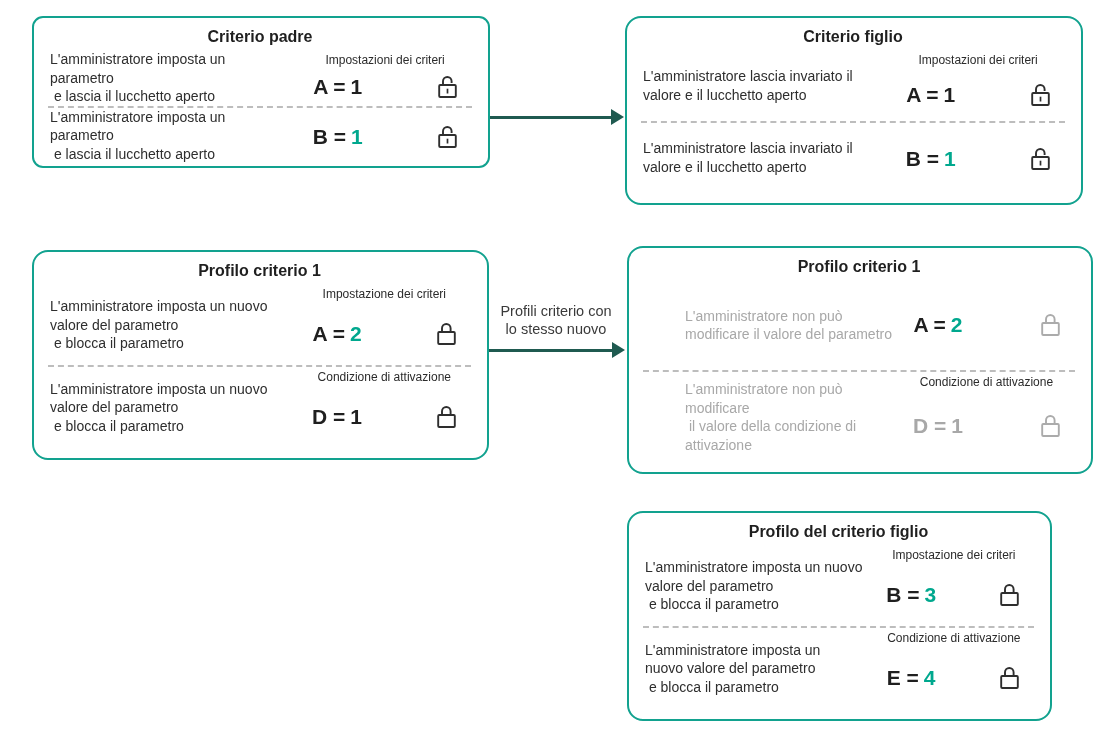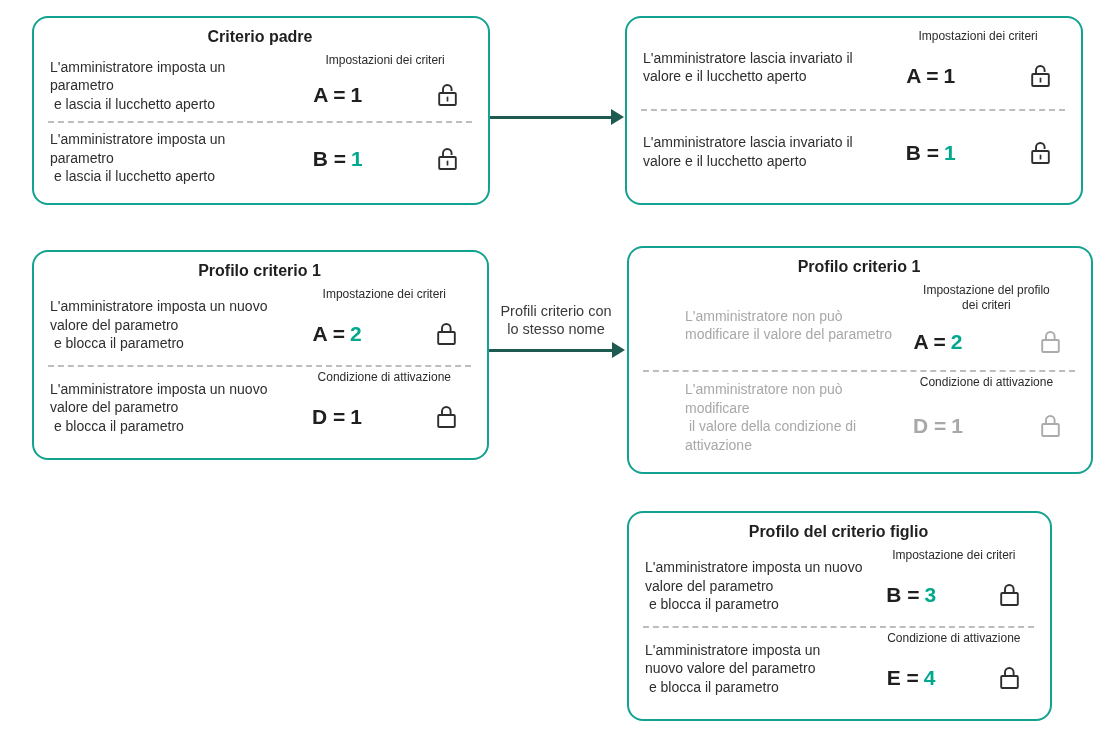--- a/index.html
+++ b/index.html
@@ -54,21 +54,21 @@
     border-left:13px solid #1f5a50;
     border-top:8px solid transparent;
     border-bottom:8px solid transparent;
   }
   .arrow-label {
     position:absolute; left:483px; top:302px; width:146px;
     text-align:center; font-size:14.5px; line-height:1.25; color:#3a3a3a;
     white-space:pre-line;
   }
   
-  #box-parent      { left:32px;  top:16px;  width:458px; height:189px; }
+  #box-parent      { left:32px;  top:16px;  width:458px; height:152px;border-radius:11px; }
   #box-child       { left:625px; top:16px;  width:458px; height:189px; }
   #box-profile1    { left:32px;  top:250px; width:457px; height:210px; }
   #box-profile1-ch { left:627px; top:246px; width:466px; height:228px; }
   #box-childprof   { left:627px; top:511px; width:425px; height:210px; }
   #arrow1-line { left:490px; top:116px; width:123px; }
   #arrow1-head { left:611px; top:109px; }
   #arrow2-line { left:489px; top:349px; width:125px; }
   #arrow2-head { left:612px; top:342px; }
 </style>
 </head>
@@ -112,20 +112,21 @@
       <span class="lock dark"><svg width="21" height="26" viewBox="0 0 21 26">
             <use href="#lock-open"></use>
           </svg></span>
     </div>
   </div>
 
   <div class="arrow-line" id="arrow1-line"></div>
   <div class="arrow-head" id="arrow1-head"></div>
 
   <div class="box" id="box-child">
+    <div class="box-title">Criterio figlio</div>
     <div class="prow">
       <div class="subtitle">Impostazioni dei criteri</div>
       <div class="desc">L'amministratore lascia invariato il
 valore e il lucchetto aperto</div>
       <div class="value"><span>A =</span><span class="num">1</span></div>
       <span class="lock dark"><svg width="21" height="26" viewBox="0 0 21 26">
             <use href="#lock-open"></use>
           </svg></span>
     </div>
     <div class="divider"></div>
@@ -159,29 +160,27 @@
 valore del parametro
  e blocca il parametro</div>
       <div class="value"><span>D =</span><span class="num">1</span></div>
       <span class="lock dark"><svg width="21" height="26" viewBox="0 0 21 26">
             <use href="#lock-closed"></use>
           </svg></span>
     </div>
   </div>
 
   <div class="arrow-label">Profili criterio con
-lo stesso nome</div>
+lo stesso nuovo</div>
   <div class="arrow-line" id="arrow2-line"></div>
   <div class="arrow-head" id="arrow2-head"></div>
 
   <div class="box muted" id="box-profile1-ch">
     <div class="box-title">Profilo criterio 1</div>
     <div class="prow">
-      <div class="subtitle">Impostazione del profilo
-dei criteri</div>
       <div class="desc">L'amministratore non può
 modificare il valore del parametro</div>
       <div class="value"><span>A =</span><span class="num teal">2</span></div>
       <span class="lock gray"><svg width="21" height="26" viewBox="0 0 21 26">
             <use href="#lock-closed"></use>
           </svg></span>
     </div>
     <div class="divider"></div>
     <div class="prow">
       <div class="subtitle">Condizione di attivazione</div>

